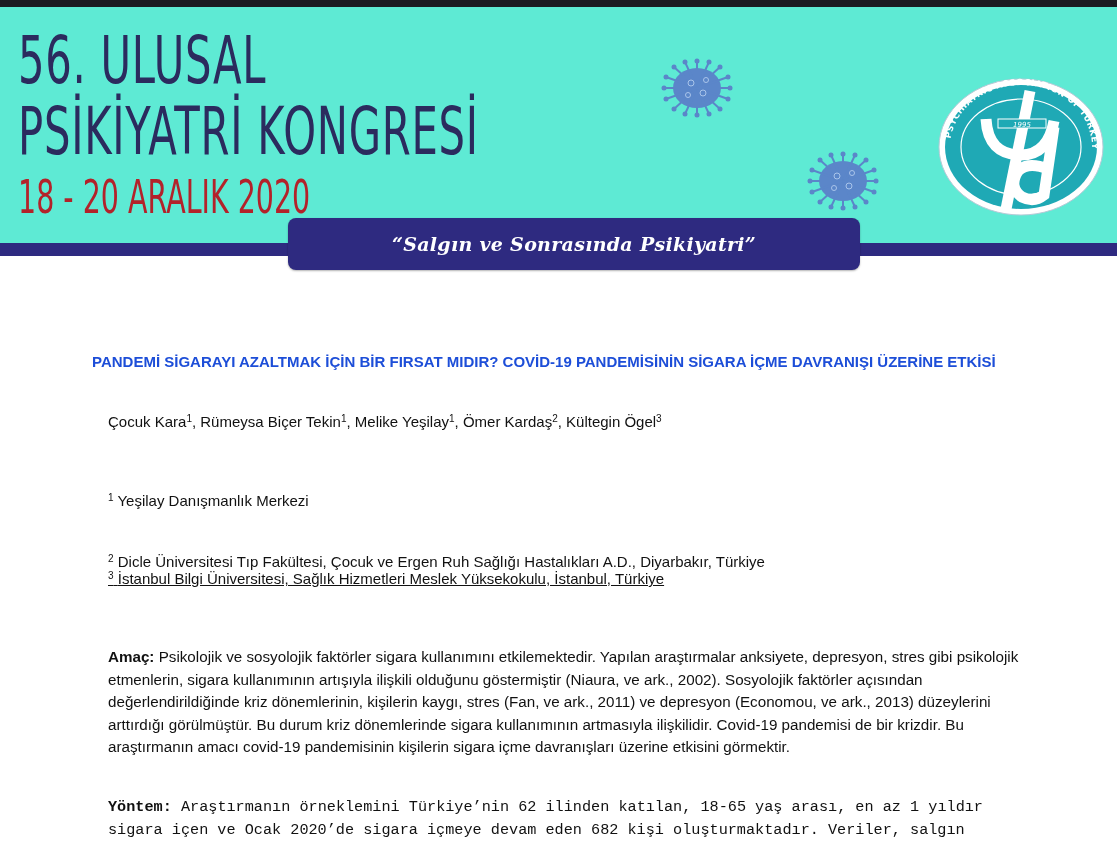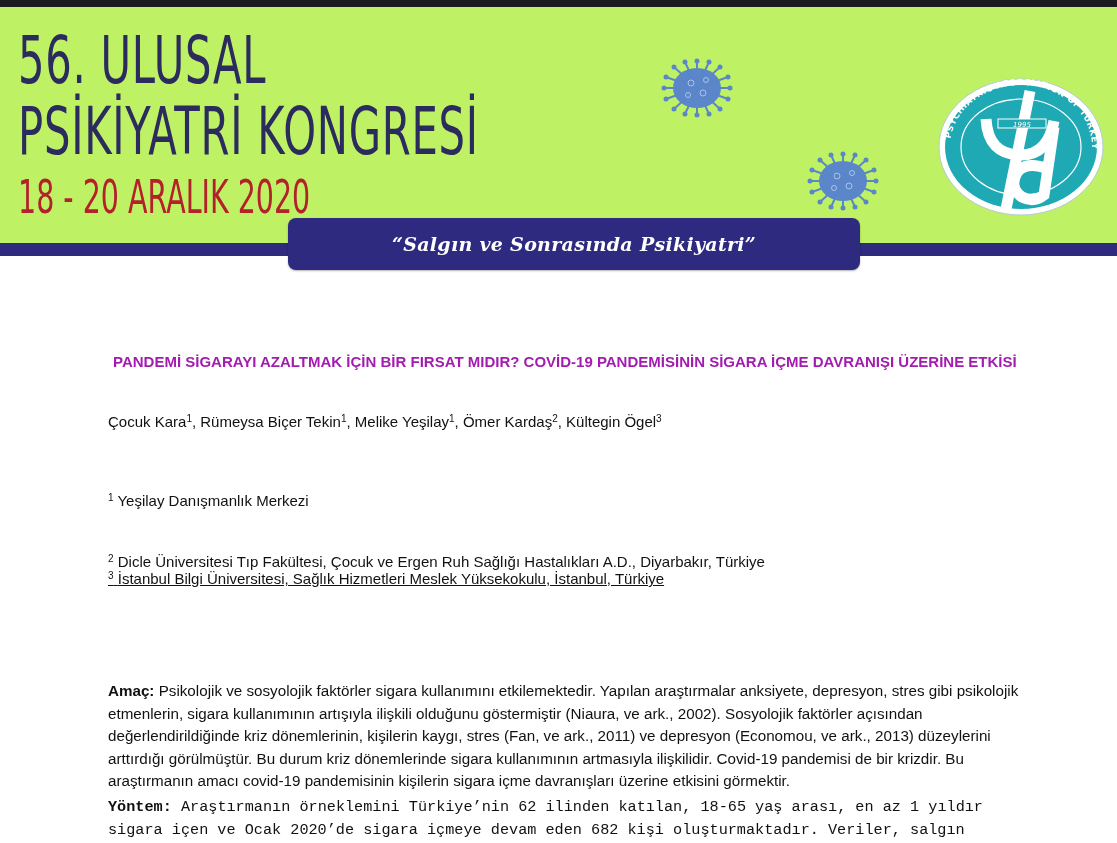--- a/index.html
+++ b/index.html
@@ -1,21 +1,21 @@
 <!DOCTYPE html>
 <html><head>
   <meta charset="utf-8">
   <style>
     * { margin: 0; padding: 0; box-sizing: border-box; }
     html, body { width: 1117px; height: 843px; overflow: hidden; background: #ffffff; }
     body { position: relative; font-family: "Liberation Sans", sans-serif; color: #111; }
 
     .topbar { position: absolute; left: 0; top: 0; width: 1117px; height: 7px; background: #1c1b22; }
 
-    .banner { position: absolute; left: 0; top: 7px; width: 1117px; height: 236px; background: #bef264; overflow: hidden; }
+    .banner { position: absolute; left: 0; top: 7px; width: 1117px; height: 236px; background: #5eead4; overflow: hidden; }
     .band { position: absolute; left: 0; top: 243px; width: 1117px; height: 13px; background: #2e2a80; }
 
     .title-line1, .title-line2 {
       position: absolute; left: 18px; color: #2b2b5e;
       font-family: "DejaVu Sans", sans-serif; font-weight: normal;
       transform-origin: left top; letter-spacing: 1px;
     }
     .title-line1 { top: 14px; font-size: 58px; transform: scale(0.72, 1.15); }
     .title-line2 { top: 85px; font-size: 58px; transform: scale(0.72, 1.15); }
     .title-date {
@@ -31,33 +31,33 @@
       box-shadow: 0 1px 2px rgba(0,0,0,0.3);
     }
     .slogan-text {
       color: #ffffff; font-family: "DejaVu Serif", serif; font-style: italic; font-weight: bold;
       font-size: 19px; letter-spacing: 0.3px;
     }
 
     .virus { position: absolute; }
     .logo { position: absolute; left: 936px; top: 70px; width: 170px; height: 140px; }
     .paper-title {
-      position: absolute; left: 113px; top: 351px; width: 920px;
-      font-size: 15px; font-weight: bold; line-height: 22px; color: #a21caf;
+      position: absolute; left: 92px; top: 351px; width: 920px;
+      font-size: 15px; font-weight: bold; line-height: 22px; color: #1d4ed8;
     }
     .authors { position: absolute; left: 108px; top: 412px; font-size: 15px; line-height: 20px; }
     sup { font-size: 10px; vertical-align: 5px; line-height: 0; }
     .aff { position: absolute; left: 108px; font-size: 15px; line-height: 20px; }
     .aff1 { top: 491px; }
     .aff2 { top: 552px; }
     .aff3 { top: 569px; text-decoration: underline; }
 
     .para { position: absolute; left: 108px; width: 925px; font-size: 15.2px; line-height: 22.5px; color: #111; }
     .para b { font-weight: bold; }
-    .p-amac { top: 680px; }
+    .p-amac { top: 646px; }
     .p-yontem { top: 796px; font-family: Liberation Mono, monospace; }
   </style>
 </head>
 <body>
 
 <div class="topbar"></div>
 
 <div class="banner">
   <div class="title-line1">56. ULUSAL</div>
   <div class="title-line2">PSİKİYATRİ KONGRESİ</div>

